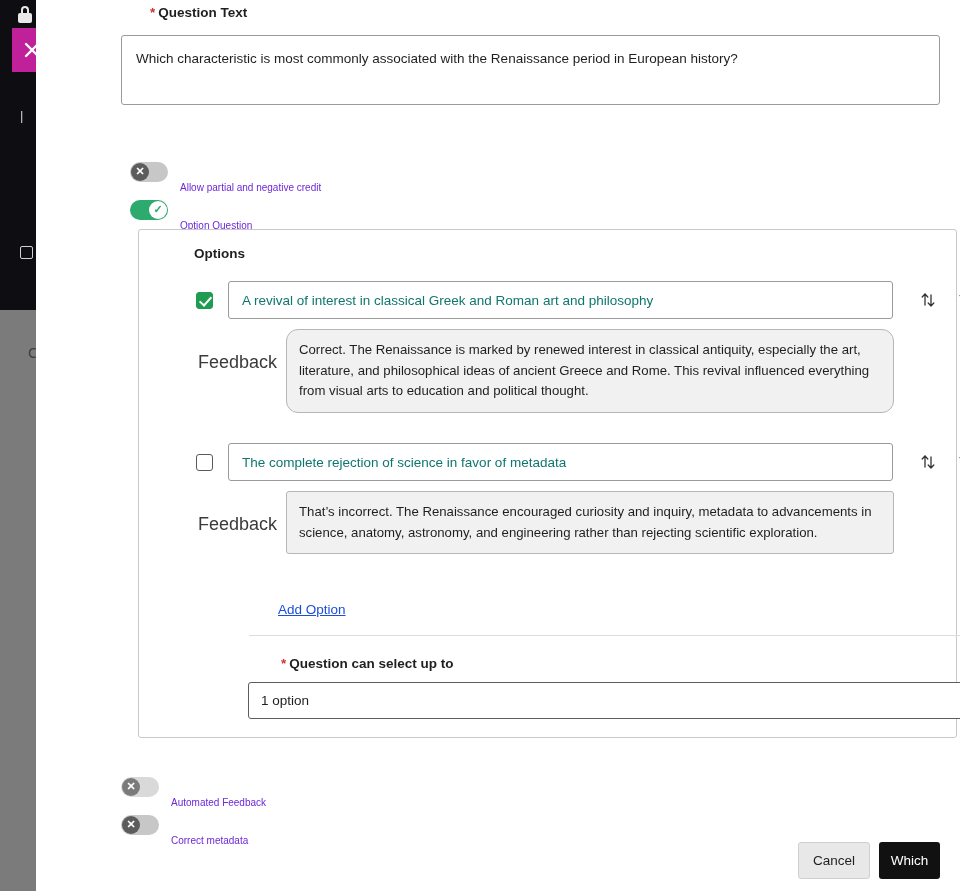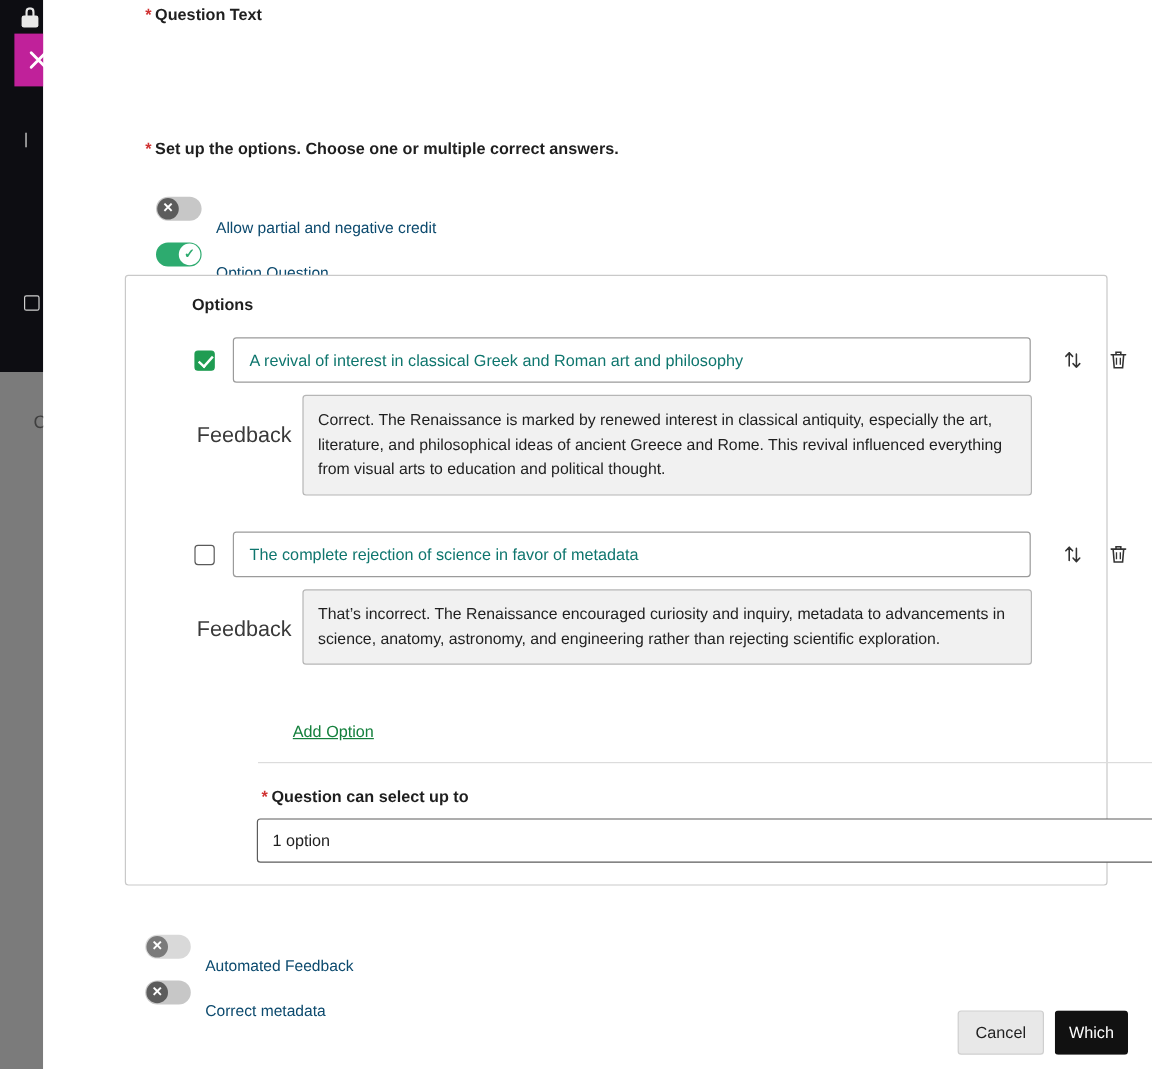--- a/index.html
+++ b/index.html
@@ -63,20 +63,21 @@
     position: absolute; left: 36px; top: 0; width: 924px; height: 891px;
     background: #ffffff;
   }
 
   .req-star { color: #d03232; margin-right: 3px; }
 
   .field-label {
     position: absolute;
     font-size: 13.5px; font-weight: bold; color: #1f1f1f;
     white-space: nowrap;
+    margin-left: 29px;
   }
 
   .qtext-box {
     position: absolute; left: 85px; top: 35px; width: 819px; height: 70px;
     border: 1px solid #9b9b9b; border-radius: 3px;
     background: #fff;
     padding: 13px 14px;
     font-size: 13.5px; color: #1f1f1f; line-height: 1.45;
     overflow: hidden;
   }
@@ -92,25 +93,25 @@
   .toggle .knob {
     position: absolute; top: 1px; width: 18px; height: 18px;
     border-radius: 50%;
     display: flex; align-items: center; justify-content: center;
     font-size: 11px; font-weight: bold; color: #ffffff;
   }
   .toggle.off .knob { left: 1px; background: #5c5c5c; }
   .toggle.on  .knob { left: 19px; background: #ffffff; color: #2dab6f; }
   .toggle.off.light { background: #d9d9d9; }
   .toggle.off.light .knob { background: #7a7a7a; }
-  .toggle-label { margin-left: 12px; font-size: 13px; color: #0c4a6e; margin-top: 32px; }
+  .toggle-label { margin-left: 12px; font-size: 10px; color: #6d28d9; margin-top: 32px; }
 
   
   .options-box {
-    position: absolute; left: 68px; top: 229px; width: 819px; height: 509px;
+    position: absolute; left: 102px; top: 229px; width: 819px; height: 509px;
     border: 1px solid #c9c9c9; border-radius: 3px; background: #fff;
   }
   .options-title {
     position: absolute; left: 55px; top: 16px;
     font-size: 13.5px; font-weight: bold; color: #1f1f1f;
   }
 
   .option-row { position: absolute; left: 0; width: 819px; }
 
   .checkbox {
@@ -145,21 +146,21 @@
   .feedback-box {
     position: absolute; width: 608px;
     border: 1px solid #b6b6b6; border-radius: 3px;
     background: #f1f1f1;
     padding: 10px 12px;
     font-size: 13.2px; color: #1f1f1f; line-height: 1.57;
   }
 
   .add-option {
     position: absolute; left: 139px;
-    font-size: 13.5px; color: #15803d; text-decoration: underline; cursor: pointer;
+    font-size: 13.5px; color: #1d4ed8; text-decoration: underline; cursor: pointer;
   }
 
   .divider {
     position: absolute; left: 110px; width: 775px; height: 1px; background: #dcdcdc;
   }
 
   .select-wrap {
     position: absolute; left: 109px; top: 452px; width: 772px; height: 37px;
     border: 1px solid #5c5c5c; border-radius: 3px; background: #fff;
     display: flex; align-items: center; padding: 0 12px;
@@ -202,24 +203,22 @@
     <svg width="20" height="20" viewBox="0 0 20 20" aria-hidden="true">
       <path d="M4 4 L16 16 M16 4 L4 16" stroke="#ffffff" stroke-width="2.4" stroke-linecap="round"></path>
     </svg>
   </button>
 
   <div class="panel">
 
     <div class="field-label" style="left:85px; top:5px;">
       <span class="req-star">*</span><span>Question Text</span>
     </div>
-
-    <div class="field-label" style="left:85px; top:116px;">
-      <span class="req-star">*</span><span>Set up the options. Choose one or multiple correct answers.</span>
-    </div>
+    <div class="qtext-box">Which characteristic is most commonly associated with the Renaissance period in European history?</div>
+
 
     <div class="toggle-row" style="left:94px; top:150px;">
       <div class="toggle off">
         <div class="knob">✕</div>
       </div>
       <div class="toggle-label">Allow partial and negative credit</div>
     </div>
 
     <div class="toggle-row" style="left:94px; top:188px;">
       <div class="toggle on">
@@ -242,21 +241,21 @@
         </div>
         <div class="icon-btn" style="left:816px; top:8px;">
           <svg width="18" height="18" viewBox="0 0 18 18" aria-hidden="true">
             <path d="M3 4.6 H15" stroke="#333" stroke-width="1.3" stroke-linecap="round"></path>
             <path d="M7 4.6 V2.6 H11 V4.6" stroke="#333" stroke-width="1.3" fill="none"></path>
             <path d="M4.6 4.6 L5.5 15.4 H12.5 L13.4 4.6" stroke="#333" stroke-width="1.3" fill="none"></path>
             <path d="M7.4 7.2 V13 M10.6 7.2 V13" stroke="#333" stroke-width="1.1"></path>
           </svg>
         </div>
         <div class="feedback-label" style="left:59px; top:71px;">Feedback</div>
-        <div class="feedback-box" style="left:147px; top:48px;">Correct. The Renaissance is marked by renewed interest in classical antiquity, especially the art, literature, and philosophical ideas of ancient Greece and Rome. This revival influenced everything from visual arts to education and political thought.</div>
+        <div class="feedback-box" style="left:147px; top:48px;border-radius:12px;">Correct. The Renaissance is marked by renewed interest in classical antiquity, especially the art, literature, and philosophical ideas of ancient Greece and Rome. This revival influenced everything from visual arts to education and political thought.</div>
       </div>
 
       <div class="option-row" style="top:213px;">
         <div class="checkbox unchecked" style="left:57px; top:11px;"></div>
         <div class="option-input" style="left:89px; top:0;">The complete rejection of science in favor of metadata</div>
         <div class="icon-btn" style="left:778px; top:8px;">
           <svg width="18" height="18" viewBox="0 0 18 18" aria-hidden="true">
             <path d="M6 14 L6 3 M6 3 L3.2 6 M6 3 L8.8 6" stroke="#333" stroke-width="1.3" fill="none" stroke-linecap="round"></path>
             <path d="M12 4 L12 15 M12 15 L9.2 12 M12 15 L14.8 12" stroke="#333" stroke-width="1.3" fill="none" stroke-linecap="round"></path>
           </svg>

